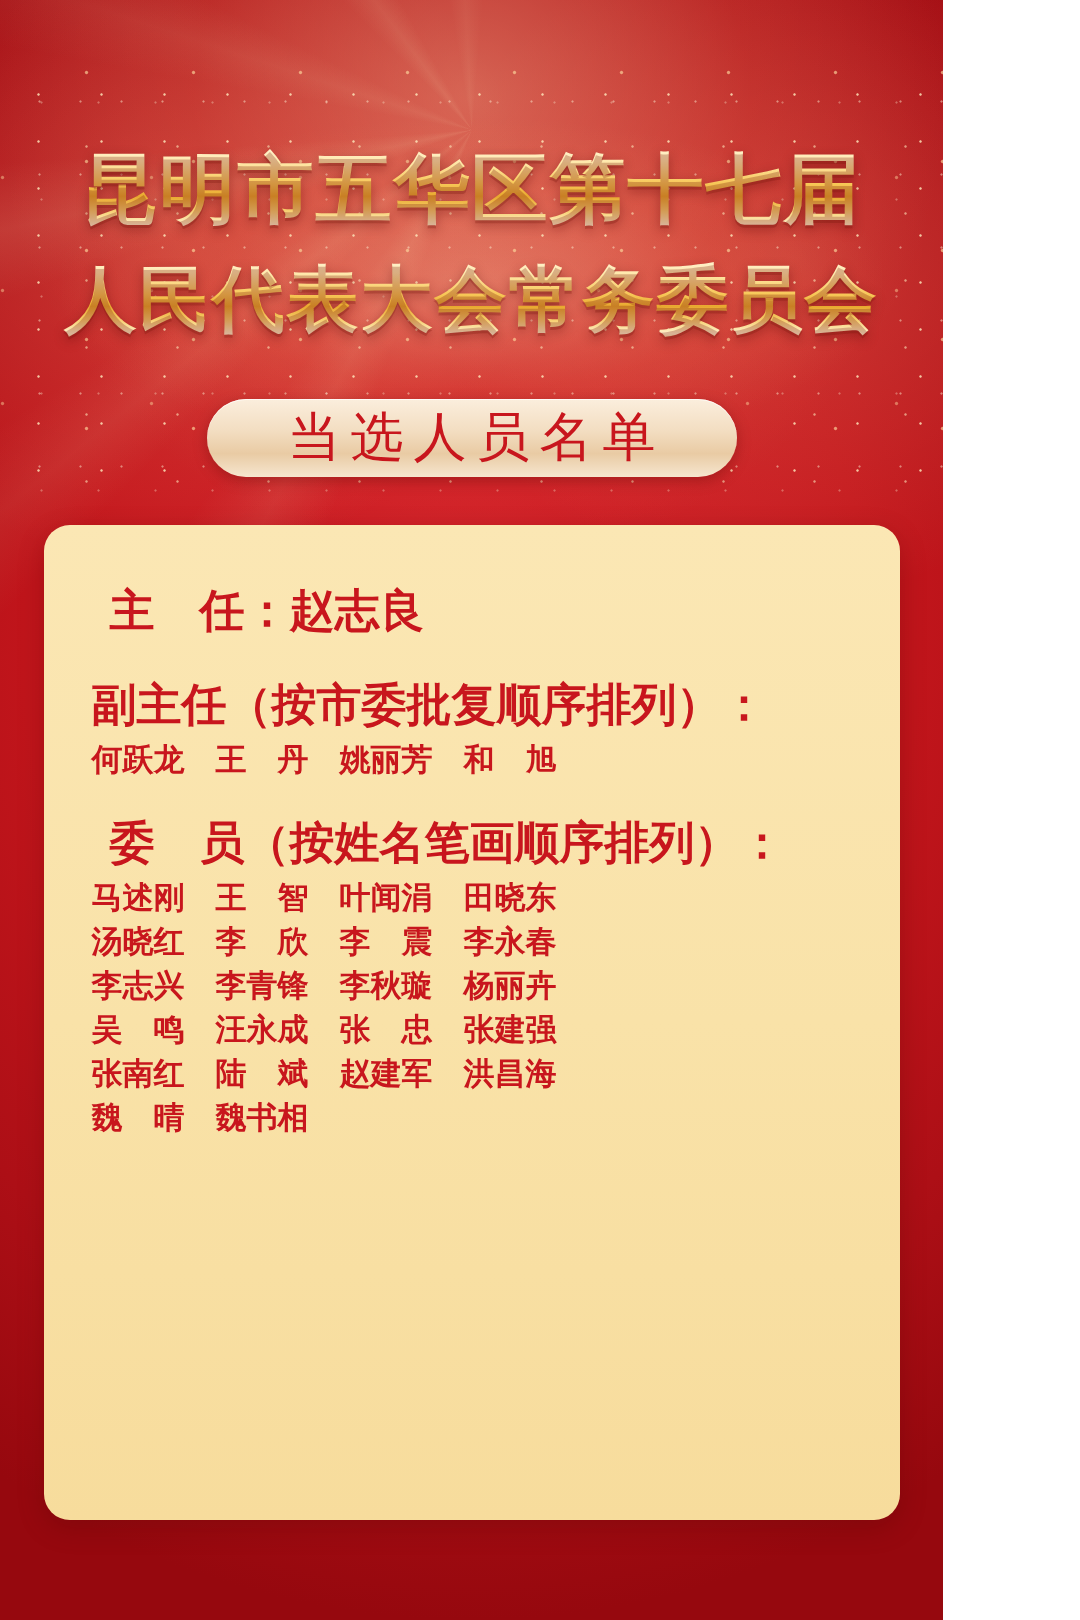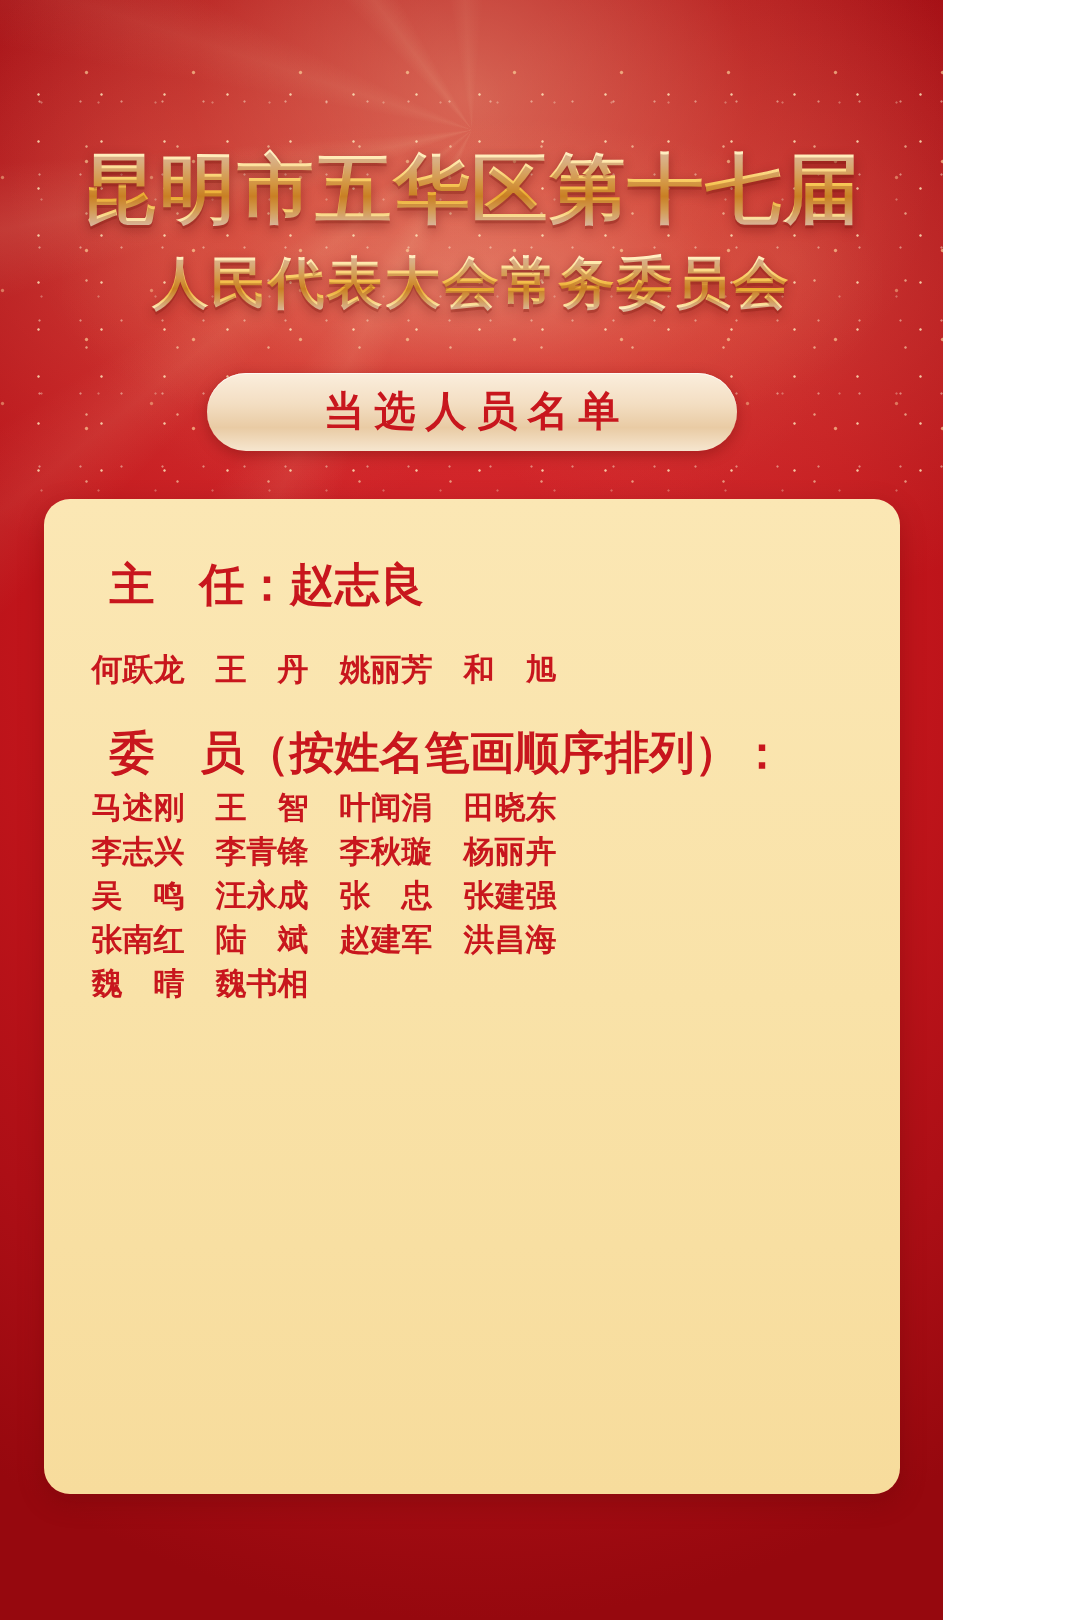--- a/index.html
+++ b/index.html
@@ -118,42 +118,42 @@
       #fff2cf 88%,
       #e8b149 100%);
     -webkit-background-clip: text;
     background-clip: text;
     color: transparent;
     -webkit-text-fill-color: transparent;
     text-shadow: 0 3px 0 rgba(120,20,10,0.28);
     filter: drop-shadow(0 4px 6px rgba(100,10,8,0.45));
   }
   .title-line.l1 { font-size: 76px; }
-  .title-line.l2 { font-size: 56px; margin-top: 10px; }
+  .title-line.l2 { font-size: 72px; margin-top: 16px; }
 
   
   .pill-wrap {
     margin-top: 54px;
     display: flex;
     justify-content: center;
   }
   .pill {
     min-width: 530px;
     height: 78px;
     border-radius: 39px;
     background: linear-gradient(180deg, #fbeedd 0%, #f3dec2 40%, #e9cba4 70%, #f6e6cf 100%);
     box-shadow: 0 4px 14px rgba(90,10,6,0.35), inset 0 1px 0 rgba(255,255,255,0.7);
     display: flex;
     align-items: center;
     justify-content: center;
   }
   .pill-text {
     font-family: "DejaVu Sans", "Liberation Sans", sans-serif;
-    font-weight: 700;
-    font-size: 41px;
+    font-weight: 400;
+    font-size: 53px;
     letter-spacing: 10px;
     text-indent: 10px;
     color: #c8161d;
   }
 
   
   .card-wrap {
     margin-top: 48px;
     display: flex;
     justify-content: center;
@@ -207,29 +207,31 @@
     </div>
 
     <div class="card-wrap">
       <div class="card">
 
         <div class="section">
           <div class="line heading indent">主　任：赵志良</div>
         </div>
 
         <div class="section">
+          <div class="line heading">副主任（按市委批复顺序排列）：</div>
           <div class="names-block">
             <div class="line names">何跃龙　王　丹　姚丽芳　和　旭</div>
           </div>
         </div>
 
         <div class="section">
           <div class="line heading indent">委　员（按姓名笔画顺序排列）：</div>
           <div class="names-block">
             <div class="line names">马述刚　王　智　叶闻涓　田晓东</div>
+            <div class="line names">汤晓红　李　欣　李　震　李永春</div>
             <div class="line names">李志兴　李青锋　李秋璇　杨丽卉</div>
             <div class="line names">吴　鸣　汪永成　张　忠　张建强</div>
             <div class="line names">张南红　陆　斌　赵建军　洪昌海</div>
             <div class="line names">魏　晴　魏书相</div>
           </div>
         </div>
 
       </div>
     </div>
 

